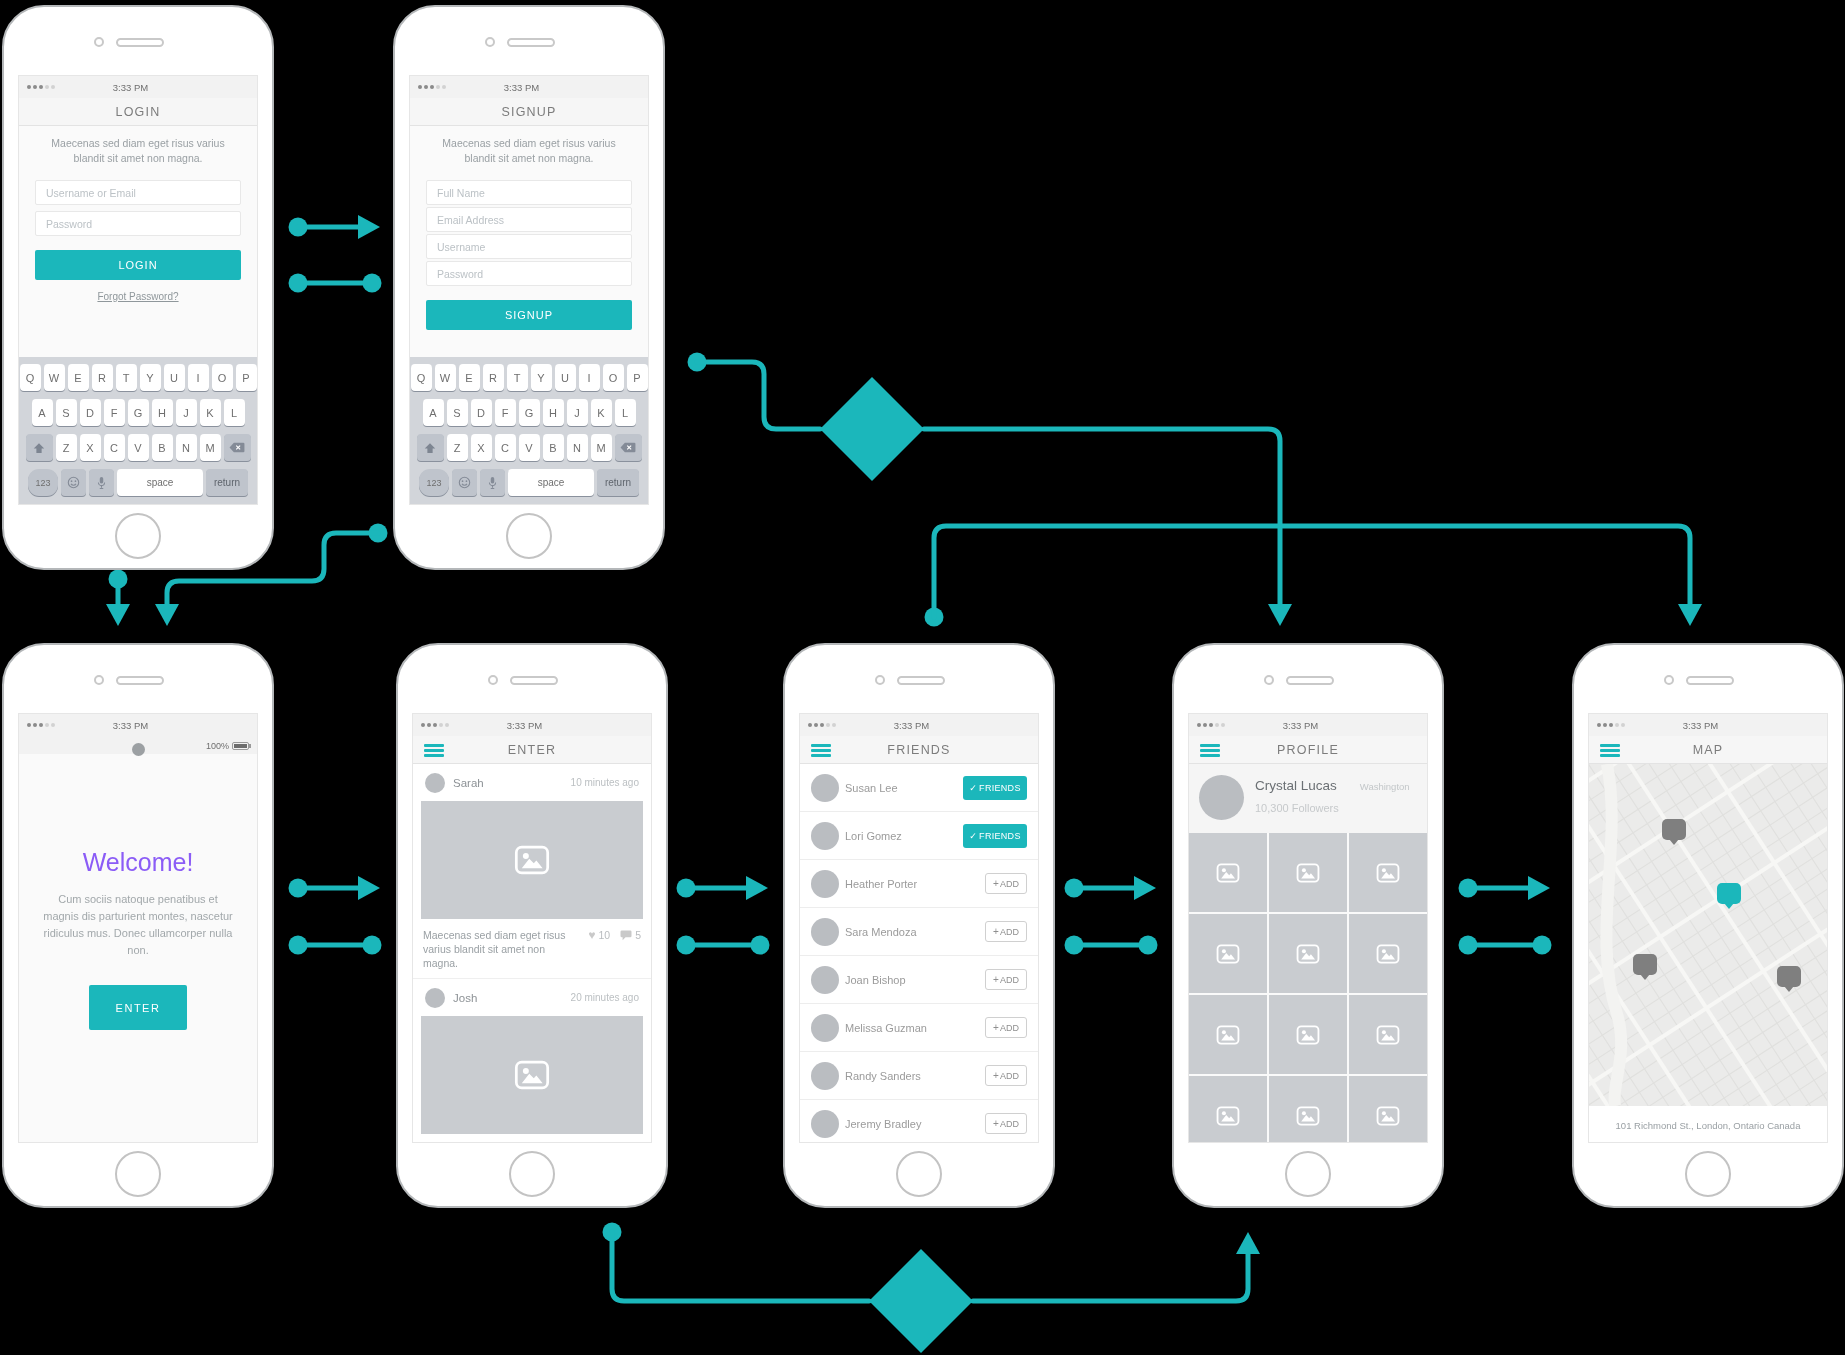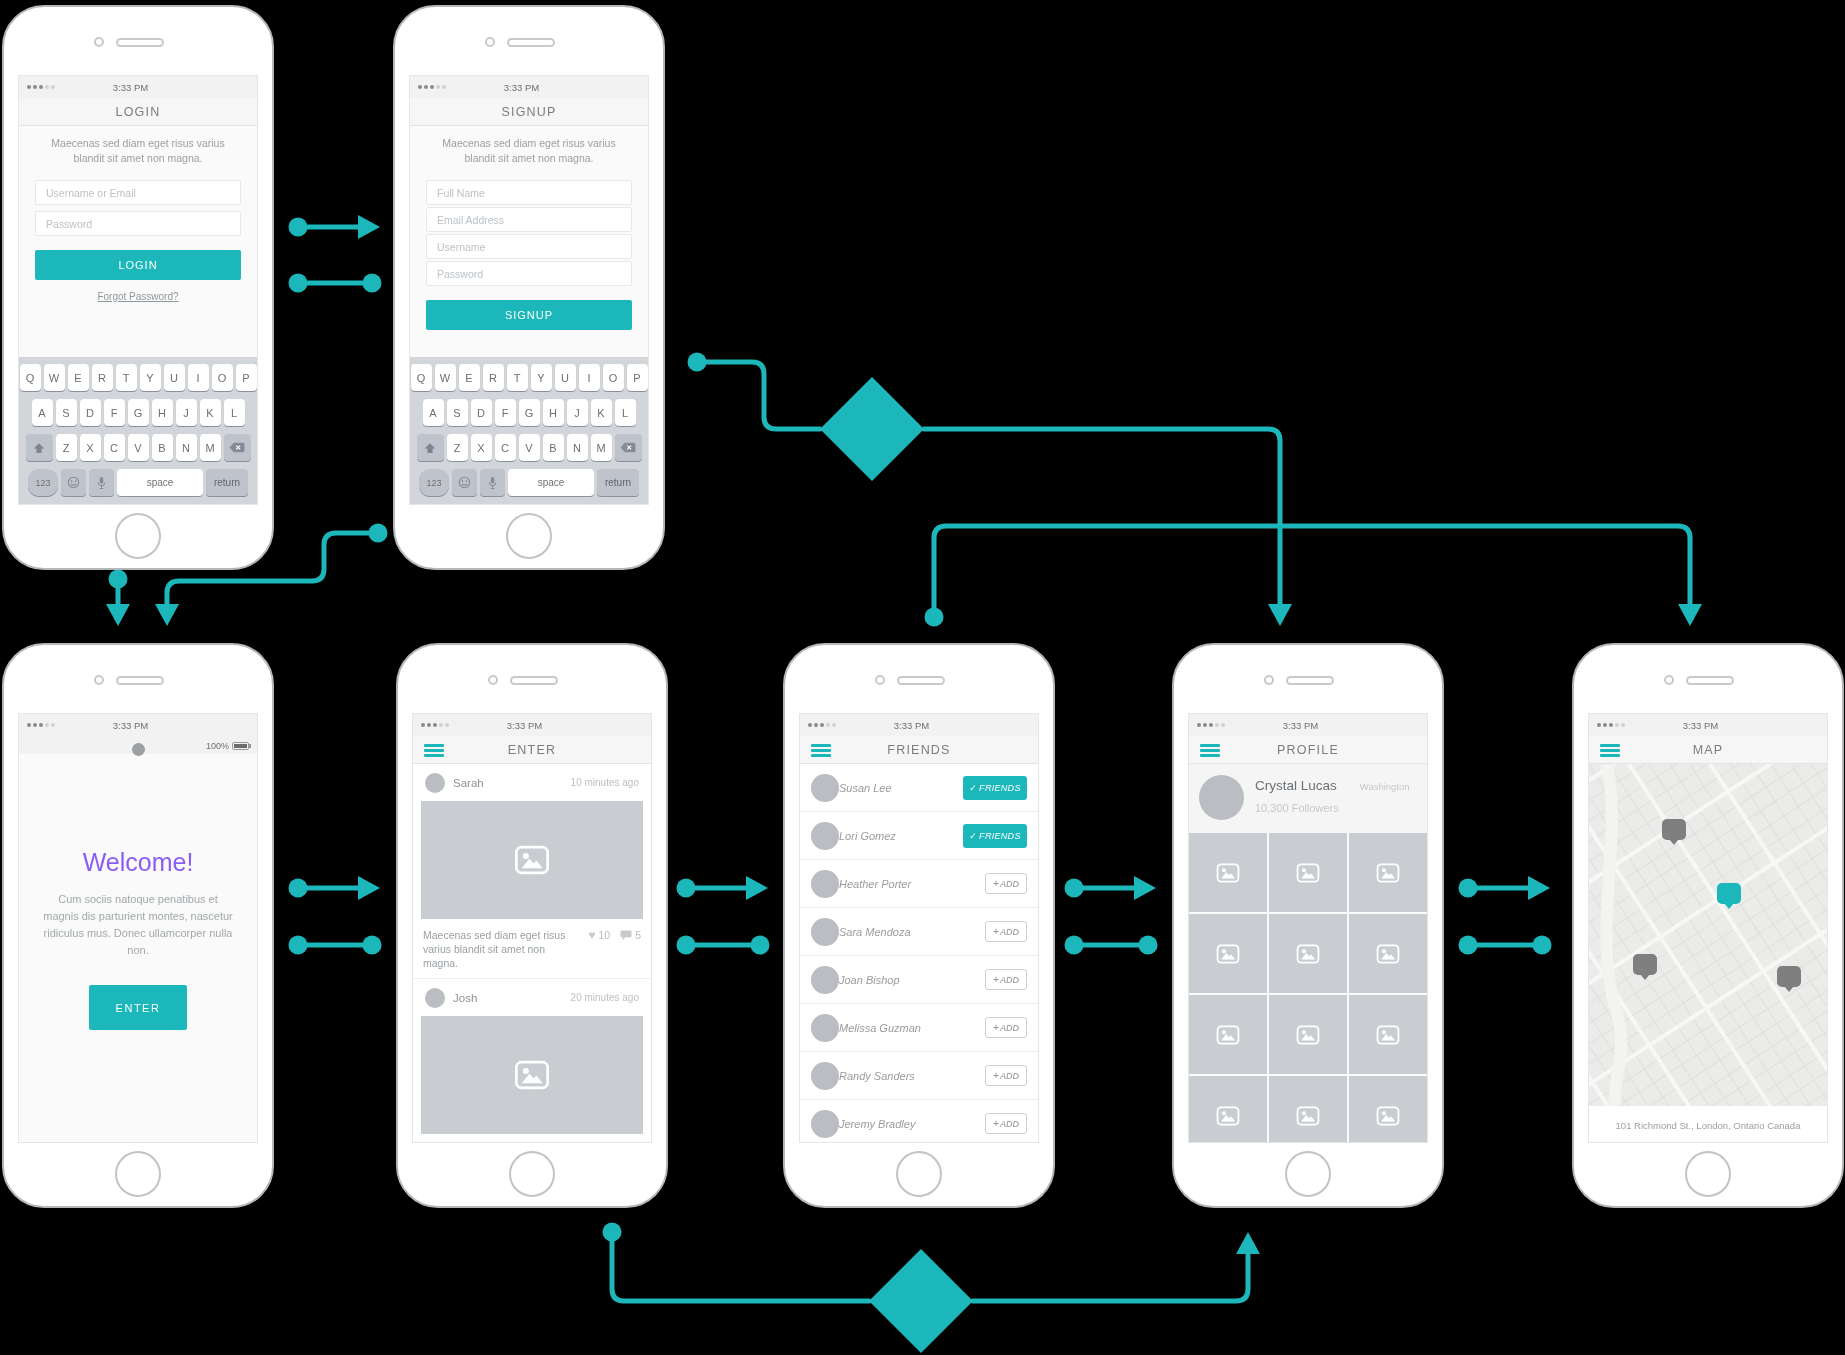--- a/index.html
+++ b/index.html
@@ -70,21 +70,21 @@
   .post-time { margin-left:auto; font-size:10px; color:#bcc0c3; }
   .post-img { margin:0 8px; height:118px; background:#c9ccd0; display:flex; align-items:center; justify-content:center; }
   .post-cap { display:flex; padding:9px 10px 8px; border-bottom:1px solid #efefef; }
   .cap-text { width:150px; font-size:10.5px; line-height:14px; color:#9aa0a4; }
   .cap-stats { margin-left:auto; display:flex; gap:10px; align-items:flex-start; padding-top:1px; }
   .stat { display:flex; align-items:center; gap:3px; font-size:10.5px; color:#b9bcbf; }
   .heart { color:#c9c9c9; font-size:12px; line-height:10px; }
 
   
   .friends-list { position:absolute; top:50px; left:0; right:0; bottom:0; background:#fff; }
-  .frow { height:48px; display:flex; align-items:center; gap:0; padding:0 11px; border-bottom:1px solid #ededed; background:#fff; cursor:pointer;font-style:italic; }
+  .frow { height:48px; display:flex; align-items:center; gap:6px; padding:0 11px; border-bottom:1px solid #ededed; background:#fff; cursor:pointer; }
   .favatar { width:28px; height:28px; border-radius:50%; background:#babdc1; flex:0 0 auto; }
   .fname { font-size:11px; color:#9b9b9b; }
   .btn-friends { margin-left:auto; width:64px; height:24px; background:var(--teal); border-radius:3px; color:#fff; font-size:9px; letter-spacing:.3px; display:flex; align-items:center; justify-content:center; gap:2px; cursor:pointer; }
   .btn-friends .chk { font-size:9px; }
   .btn-add { margin-left:auto; width:42px; height:21px; background:#fff; border:1px solid #d0d0d0; border-radius:3px; color:#8f8f8f; font-size:9px; display:flex; align-items:center; justify-content:center; gap:1px; cursor:pointer; }
   .btn-add .plus { font-size:10px; }
 
   
   .prof-head { height:69px; background:#f5f5f5; display:flex; align-items:flex-start; gap:11px; padding:11px 10px 0; }
   .pavatar { width:45px; height:45px; border-radius:50%; background:#babdc1; flex:0 0 auto; }

